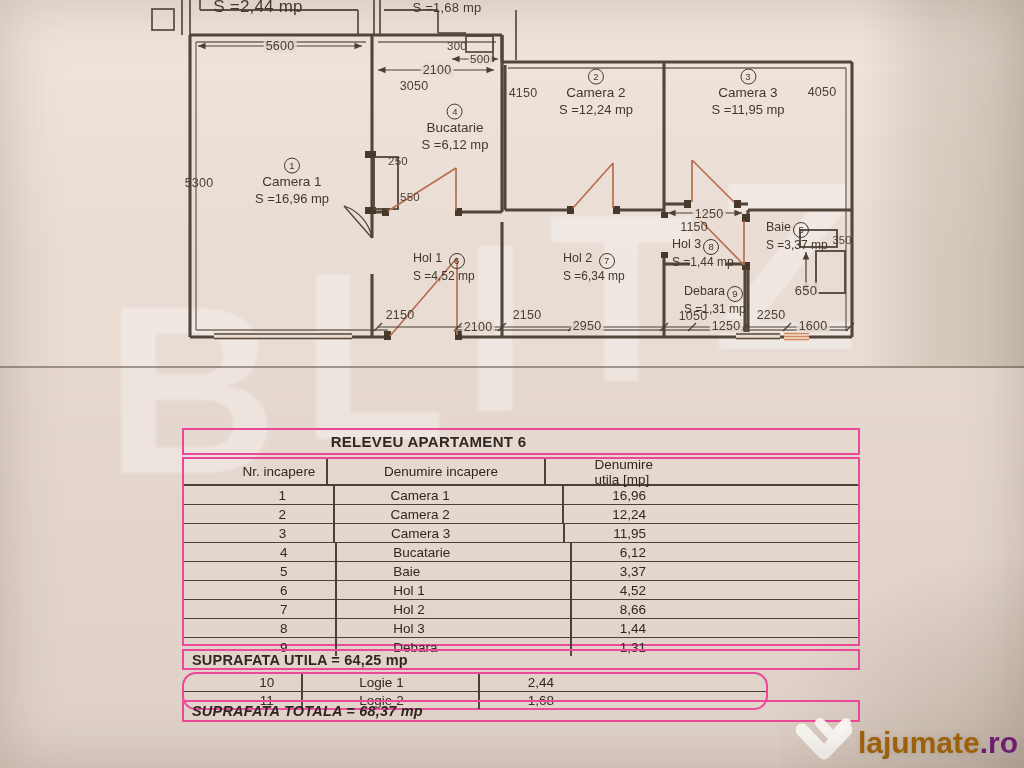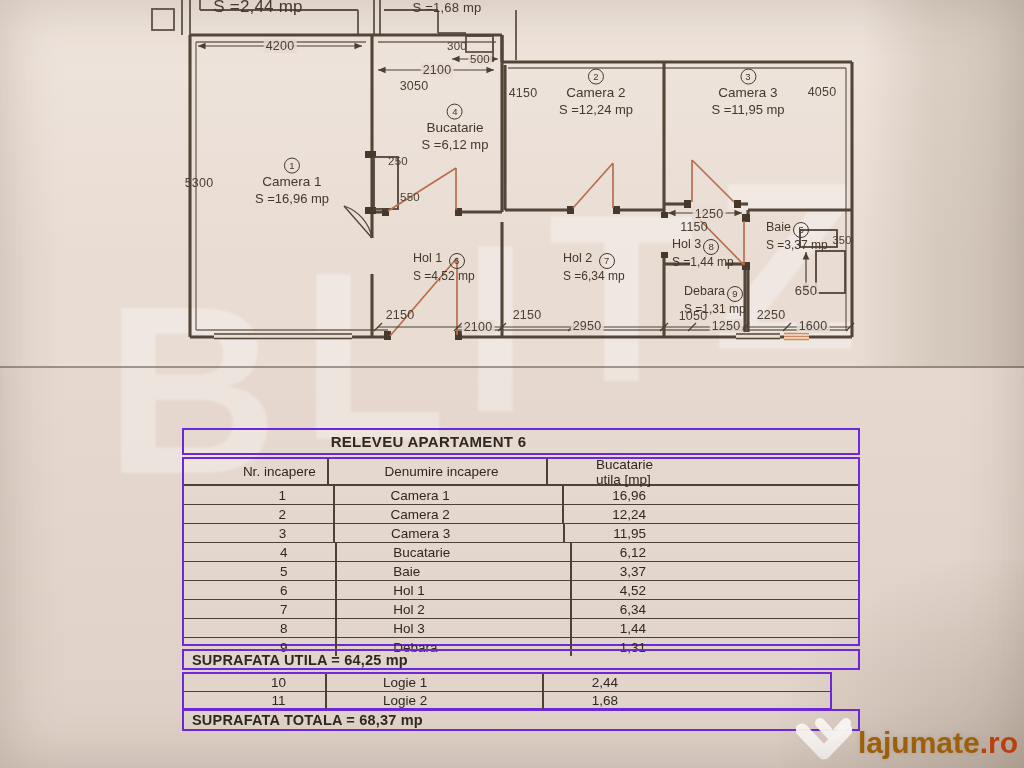--- a/index.html
+++ b/index.html
@@ -33,31 +33,31 @@
         width:14px;height:14px;border:1.3px solid #43382c;border-radius:50%;
         font-size:9.5px;line-height:1;vertical-align:-2px;margin:0 2px;}
 
   
   .blitz span{position:absolute;font-weight:bold;font-size:240px;line-height:.9;
         color:rgba(255,255,255,.32);filter:blur(1px);}
   
   #lj{position:absolute;left:796px;top:714px;display:flex;align-items:center;}
   #lj .wordmark{font-weight:bold;font-size:30px;letter-spacing:0;color:#a16207;
         text-shadow:0 0 4px rgba(120,100,85,.25);}
-  #lj .tld{color:#c2410c;font-weight:bold;font-size:30px;}
+  #lj .tld{color:#701a75;font-weight:bold;font-size:30px;}
 
   
   #rtable{position:absolute;left:182px;top:428px;width:678px;color:#2f2822;}
-  .tbox{position:absolute;left:0;border:2px solid #6d28d9;box-sizing:border-box;background:rgba(255,255,255,.05);}
+  .tbox{position:absolute;left:0;border:2px solid #ec4899;box-sizing:border-box;background:rgba(255,255,255,.05);}
   #t-title{top:0;width:678px;height:27px;display:flex;align-items:center;justify-content:center;
            font-weight:bold;font-size:15px;padding-right:185px;box-sizing:border-box;letter-spacing:.3px;}
   #t-main{top:29px;width:678px;height:189px;}
   #t-sub{top:221px;width:678px;height:21px;}
-  #t-extra{top:244px;width:650px;height:38px;}
-  #t-total{top:281px;width:678px;height:22px;}
+  #t-extra{top:244px;width:586px;height:38px;border-radius:14px;}
+  #t-total{top:272px;width:678px;height:22px;font-style:italic;}
   .sumtxt{display:flex;align-items:center;height:100%;padding-left:8px;
           font-weight:bold;font-size:14.5px;letter-spacing:.2px;}
   .thead{display:flex;height:25px;border-bottom:2px solid #4b4135;font-size:13.5px;}
   .trow{display:flex;height:18px;font-size:13.5px;}
   .trow + .trow{border-top:1.6px solid #4b4135;}
   #t-extra .trow{height:17px;}
   .c{display:flex;align-items:center;box-sizing:border-box;margin-left:48px;}
   .c1{width:118px;border-right:2px solid #4b4135;justify-content:center;}
   .c2{width:208px;border-right:2px solid #4b4135;padding-left:8px;}
   .c3{flex:1;justify-content:center;padding-right:212px;}
@@ -212,21 +212,21 @@
         <path d="M568,331 L576,323"></path>
           <path d="M660,331 L668,323"></path>
           <path d="M688,331 L696,323"></path>
         <path d="M741,331 L749,323"></path>
           <path d="M783,331 L791,323"></path>
           <path d="M846,331 L854,323"></path>
       </g>
     </g>
   </svg>
 
-  <div class="lbl dim bgd" style="left:280px;top:46px">4200</div>
+  <div class="lbl dim bgd" style="left:280px;top:46px">5600</div>
   <div class="lbl dim bgd" style="left:437px;top:70px">2100</div>
   <div class="lbl dim" style="left:414px;top:86px">3050</div>
   <div class="lbl dim" style="left:457px;top:46px;font-size:11.5px">300</div>
   <div class="lbl dim bgd" style="left:480px;top:59px;font-size:11.5px">500</div>
   <div class="lbl dim" style="left:523px;top:93px">4150</div>
   <div class="lbl dim" style="left:822px;top:92px">4050</div>
   <div class="lbl dim" style="left:199px;top:183px">5300</div>
   <div class="lbl dim" style="left:398px;top:161px;font-size:11.5px">250</div>
   <div class="lbl dim" style="left:410px;top:197px;font-size:11.5px">550</div>
   <div class="lbl dim" style="left:400px;top:315px">2150</div>
@@ -289,21 +289,21 @@
 
   <div id="fold-line"></div>
 
   <div id="rtable">
     <div id="t-title" class="tbox">RELEVEU APARTAMENT 6</div>
 
     <div id="t-main" class="tbox">
       <div class="thead">
         <div class="c c1">Nr. incapere</div>
         <div class="c c2">Denumire incapere</div>
-        <div class="c c3">Bucatarie utila [mp]</div>
+        <div class="c c3">Denumire utila [mp]</div>
       </div>
       <div>
   <div class="trow">
     <div class="c c1">1</div>
     <div class="c c2">Camera 1</div>
     <div class="c c3">16,96</div>
   </div>
 
   <div class="trow">
     <div class="c c1">2</div>
@@ -331,21 +331,21 @@
 
   <div class="trow">
     <div class="c c1">6</div>
     <div class="c c2">Hol 1</div>
     <div class="c c3">4,52</div>
   </div>
 
   <div class="trow">
     <div class="c c1">7</div>
     <div class="c c2">Hol 2</div>
-    <div class="c c3">6,34</div>
+    <div class="c c3">8,66</div>
   </div>
 
   <div class="trow">
     <div class="c c1">8</div>
     <div class="c c2">Hol 3</div>
     <div class="c c3">1,44</div>
   </div>
 
   <div class="trow">
     <div class="c c1">9</div>

